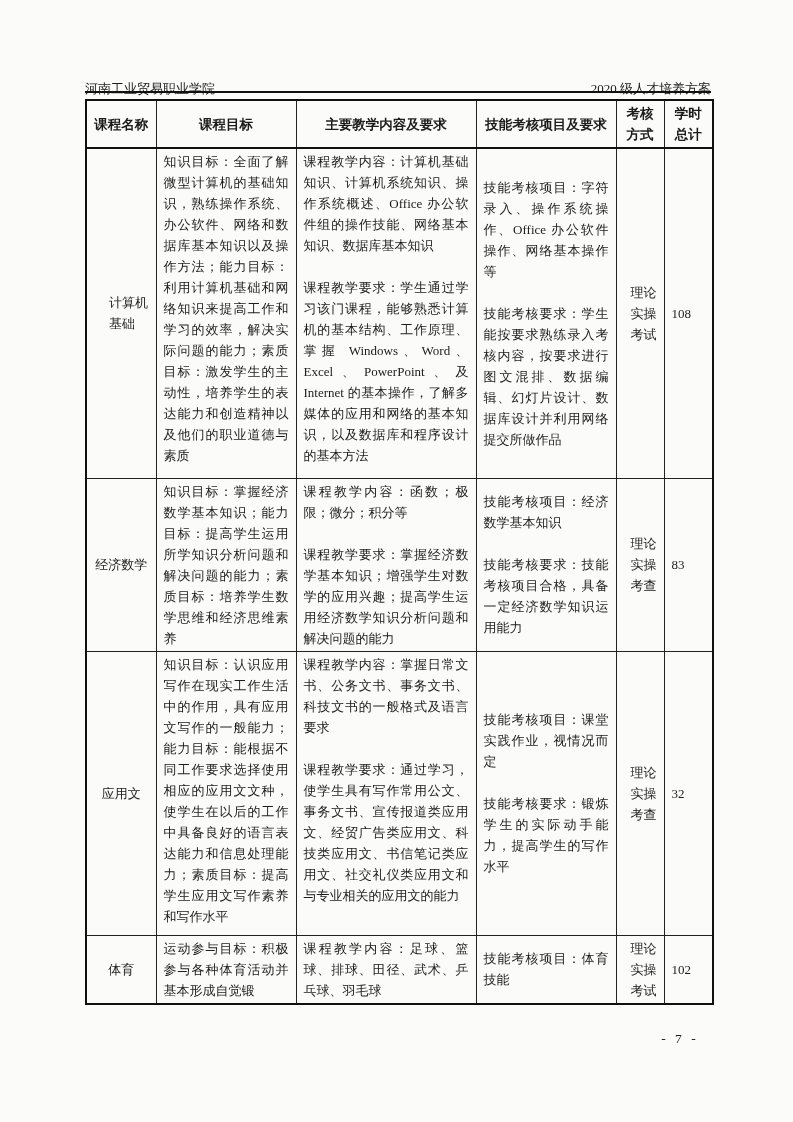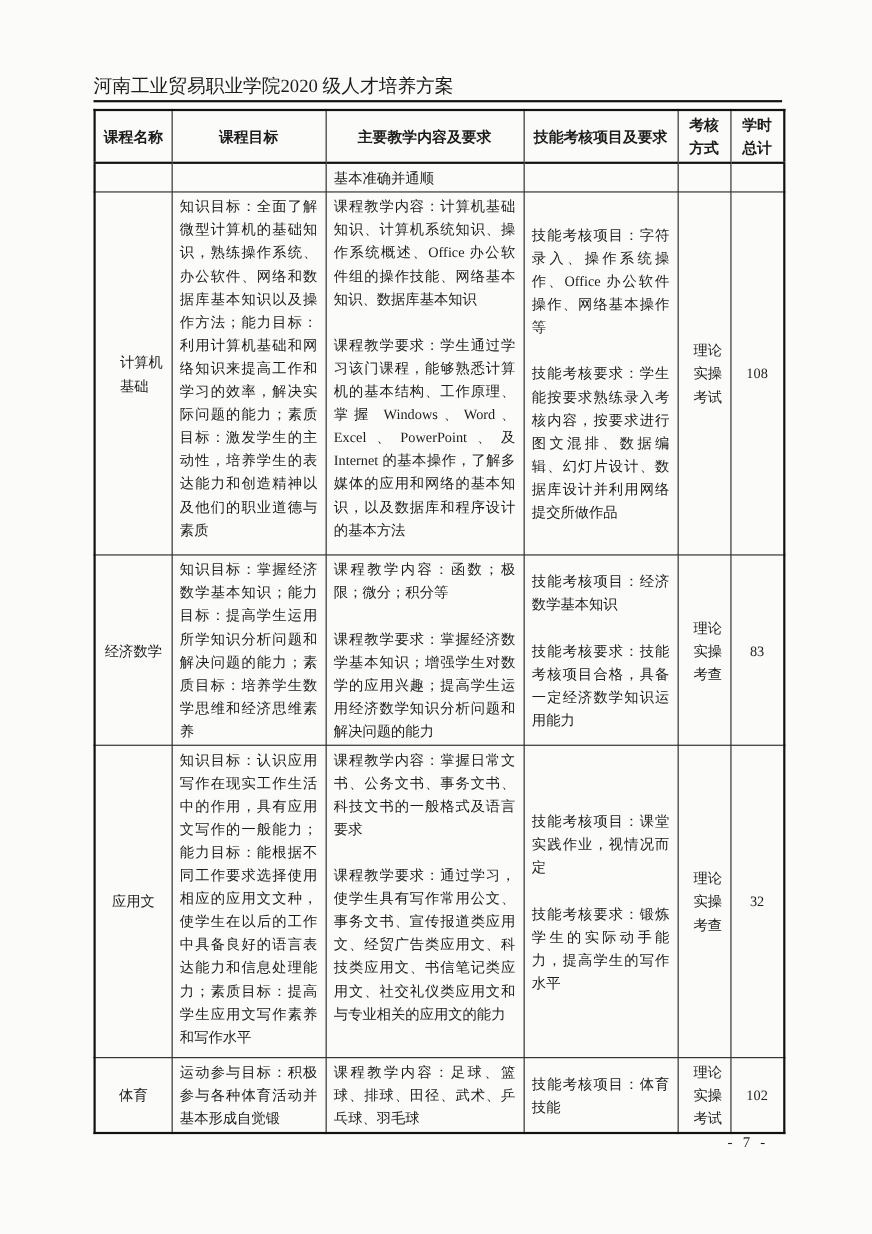--- a/index.html
+++ b/index.html
@@ -13,24 +13,24 @@
     height: 1122px;
     background: #fbfbfa;
     font-family: "Liberation Serif", "DejaVu Serif", serif;
     color: #1c1c1c;
     overflow: hidden;
   }
   .doc-header {
     position: absolute;
     left: 85px;
     width: 626px;
-    top: 71px;
+    top: 81px;
     display: flex;
-    justify-content: flex-start;
-    font-size: 17px;
+    justify-content: space-between;
+    font-size: 13px;
     line-height: 16px;
   }
   .header-rule {
     position: absolute;
     left: 85px;
     width: 626px;
     top: 91px;
     border-top: 2px solid #111;
   }
   table.course-table {
@@ -85,21 +85,20 @@
     text-align: justify;
     white-space: pre-line;
   }
   td.c-method {
     text-align: right;
     vertical-align: middle;
     white-space: pre-line;
     padding: 2px 2px;
   }
   td.c-hours {
-    text-align: center;
     vertical-align: middle;
     padding: 2px 2px;
   }
   td.c-cont {
     vertical-align: middle;
     white-space: nowrap;
   }
   .page-number {
     position: absolute;
     top: 1031px;
@@ -136,28 +135,20 @@
         <th>课程目标</th>
         <th>主要教学内容及要求</th>
         <th>技能考核项目及要求</th>
         <th>考核
 方式</th>
         <th>学时
 总计</th>
       </tr>
     </thead>
     <tbody>
-      <tr class="row-cont">
-        <td class="c-name"></td>
-        <td class="c-obj"></td>
-        <td class="c-cont">基本准确并通顺</td>
-        <td class="c-assess"></td>
-        <td class="c-method"></td>
-        <td class="c-hours"></td>
-      </tr>
 
       <tr class="row-r1">
         <td class="c-name wrap-left">计算机基础</td>
         <td class="c-obj">知识目标：全面了解微型计算机的基础知识，熟练操作系统、办公软件、网络和数据库基本知识以及操作方法；能力目标：利用计算机基础和网络知识来提高工作和学习的效率，解决实际问题的能力；素质目标：激发学生的主动性，培养学生的表达能力和创造精神以及他们的职业道德与素质</td>
         <td class="c-content">课程教学内容：计算机基础知识、计算机系统知识、操作系统概述、Office 办公软件组的操作技能、网络基本知识、数据库基本知识
 
 课程教学要求：学生通过学习该门课程，能够熟悉计算机的基本结构、工作原理、掌握 Windows、Word、Excel、PowerPoint、及 Internet 的基本操作，了解多媒体的应用和网络的基本知识，以及数据库和程序设计的基本方法</td>
         <td class="c-assess">技能考核项目：字符录入、操作系统操作、Office 办公软件操作、网络基本操作等
 
 技能考核要求：学生能按要求熟练录入考核内容，按要求进行图文混排、数据编辑、幻灯片设计、数据库设计并利用网络提交所做作品</td>

